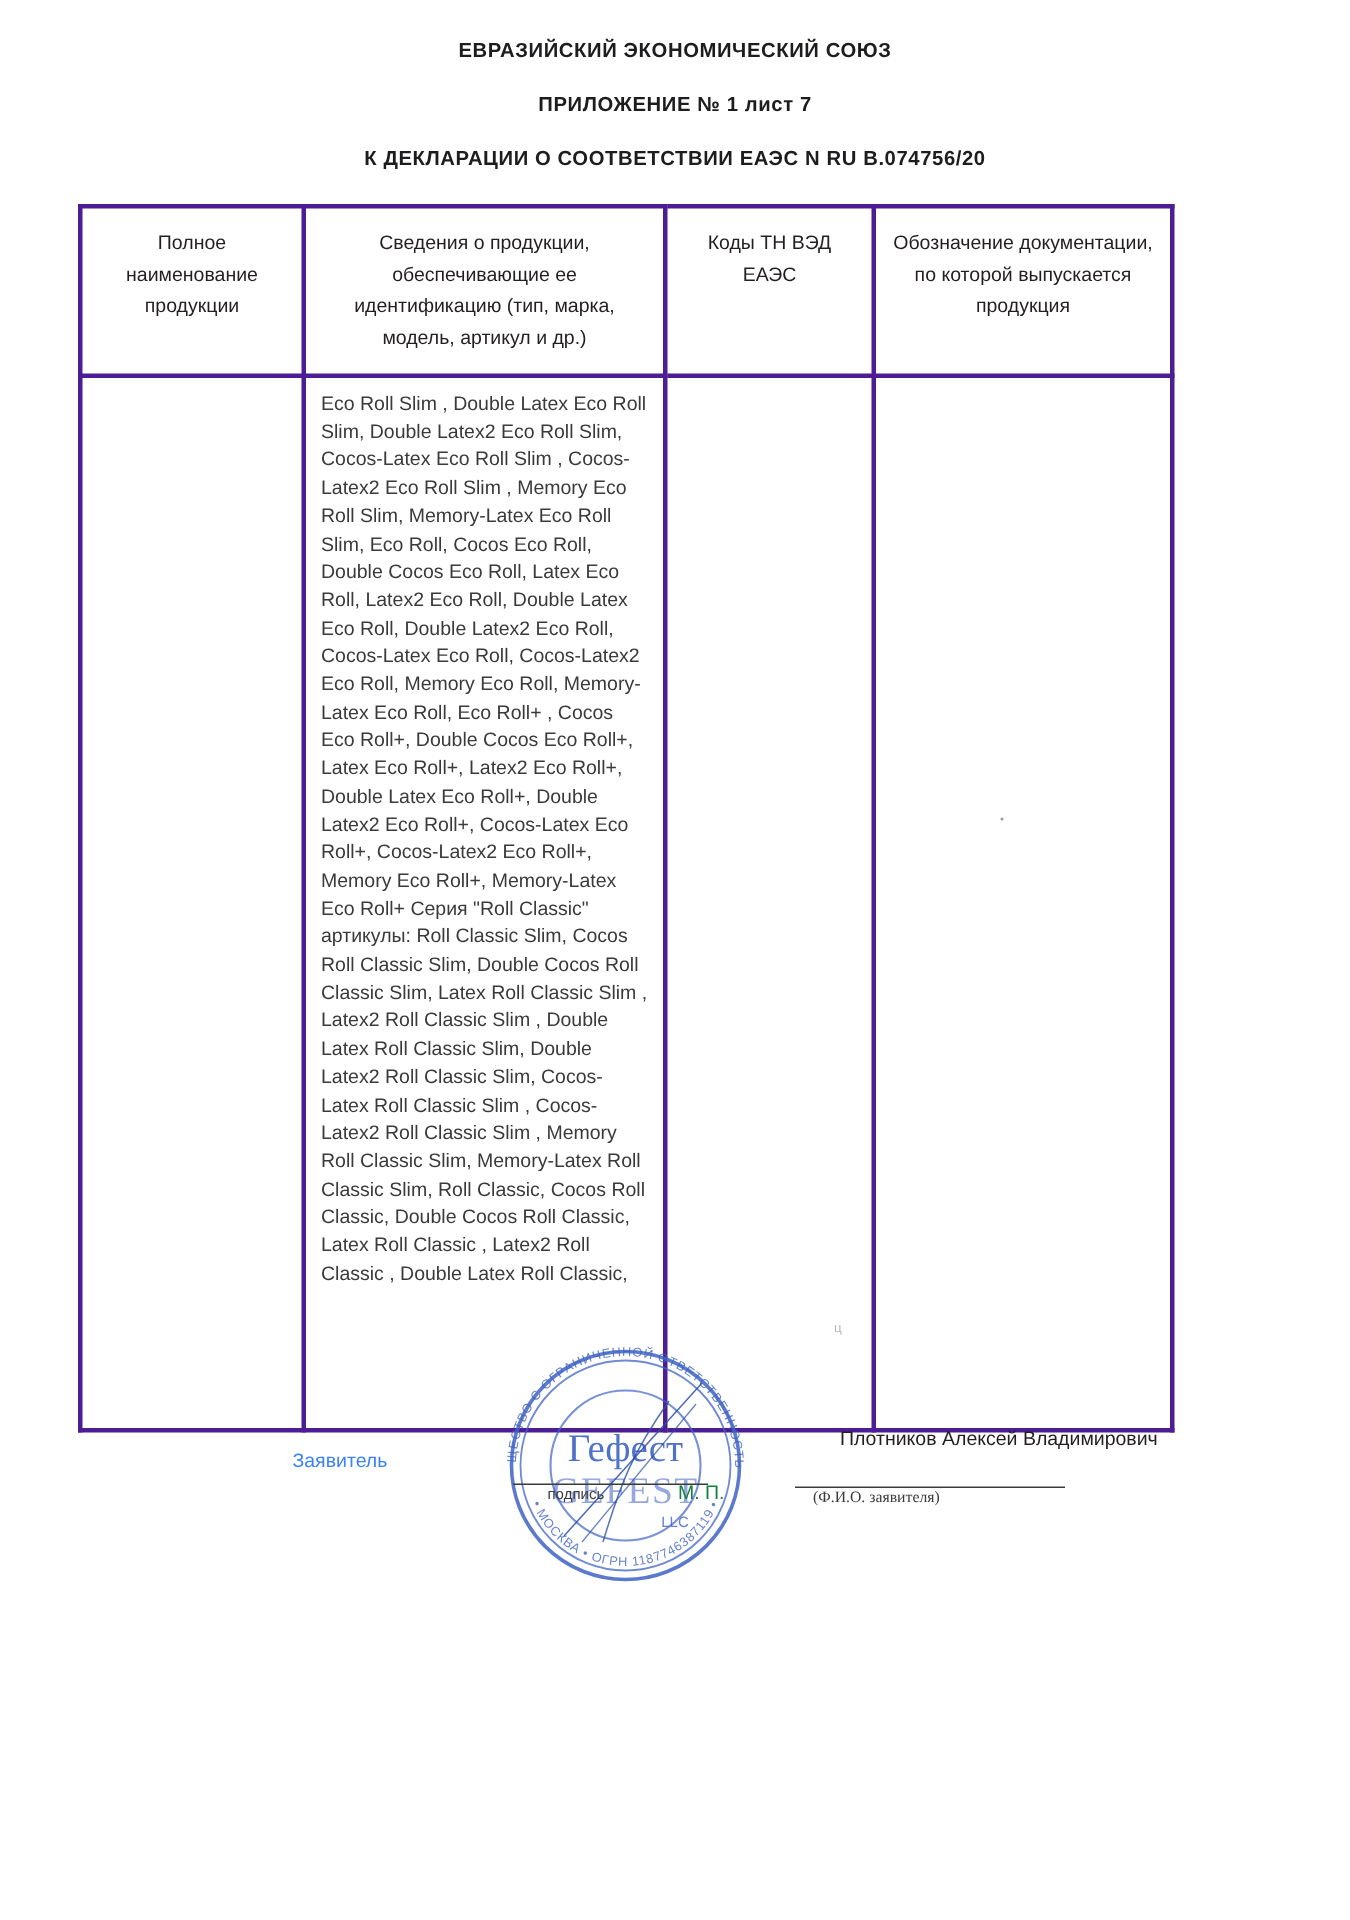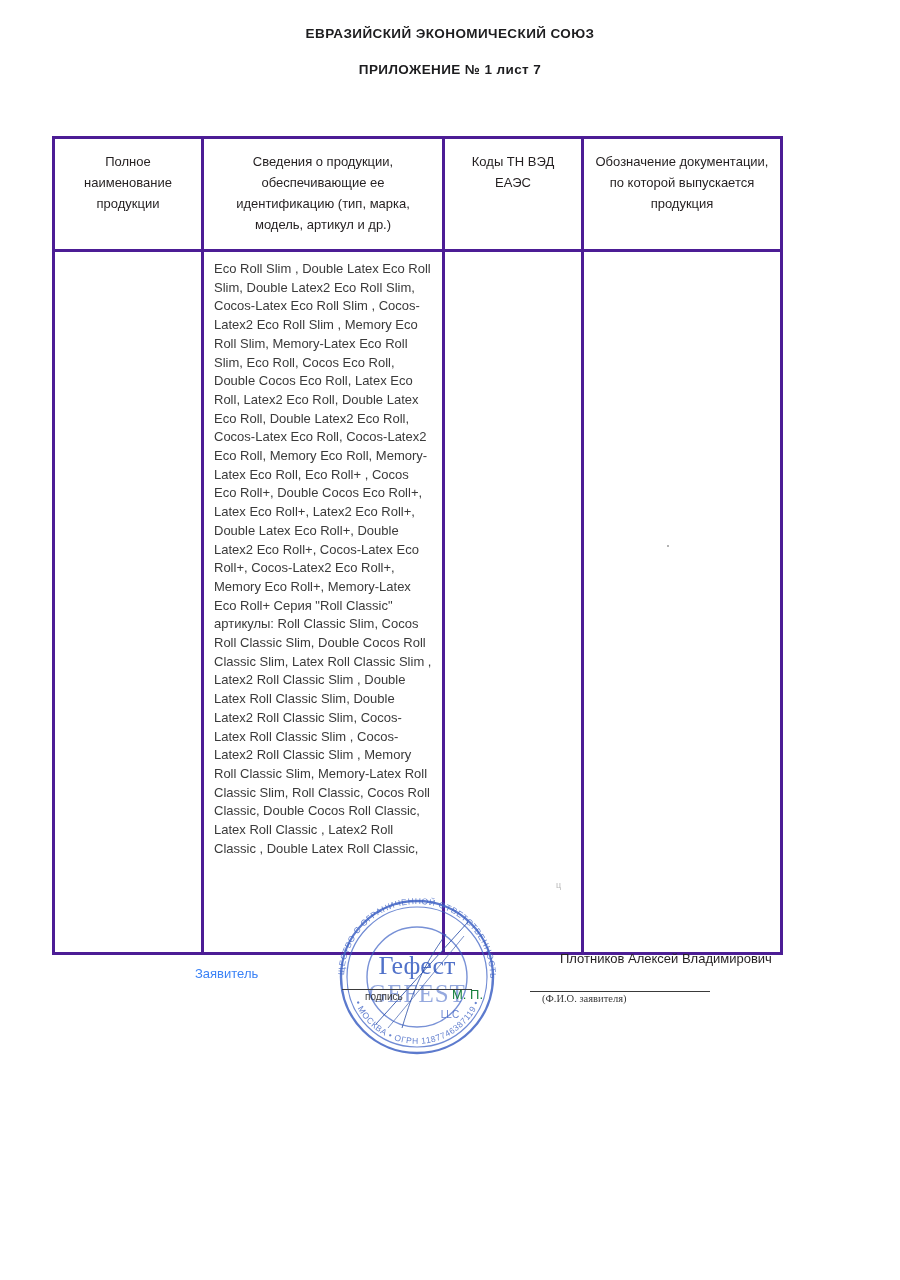--- a/index.html
+++ b/index.html
@@ -177,20 +177,21 @@
   }
 </style>
 </head>
 <body>
 
 <div class="page">
 
   <div class="header-block">
     <div class="header-line l1">ЕВРАЗИЙСКИЙ ЭКОНОМИЧЕСКИЙ СОЮЗ</div>
     <div class="header-line l2">ПРИЛОЖЕНИЕ № 1 лист 7</div>
+    <div class="header-line l3">К ДЕКЛАРАЦИИ О СООТВЕТСТВИИ ЕАЭС N RU В.074756/20</div>
   </div>
 
   <div class="table-wrap">
     <table class="doc-table">
       <thead>
         <tr>
           <th class="col1">Полное наименование продукции</th>
           <th class="col2">Сведения о продукции, обеспечивающие ее идентификацию (тип, марка, модель, артикул и др.)</th>
           <th class="col3">Коды ТН ВЭД ЕАЭС</th>
           <th class="col4">Обозначение документации, по которой выпускается продукция</th>

